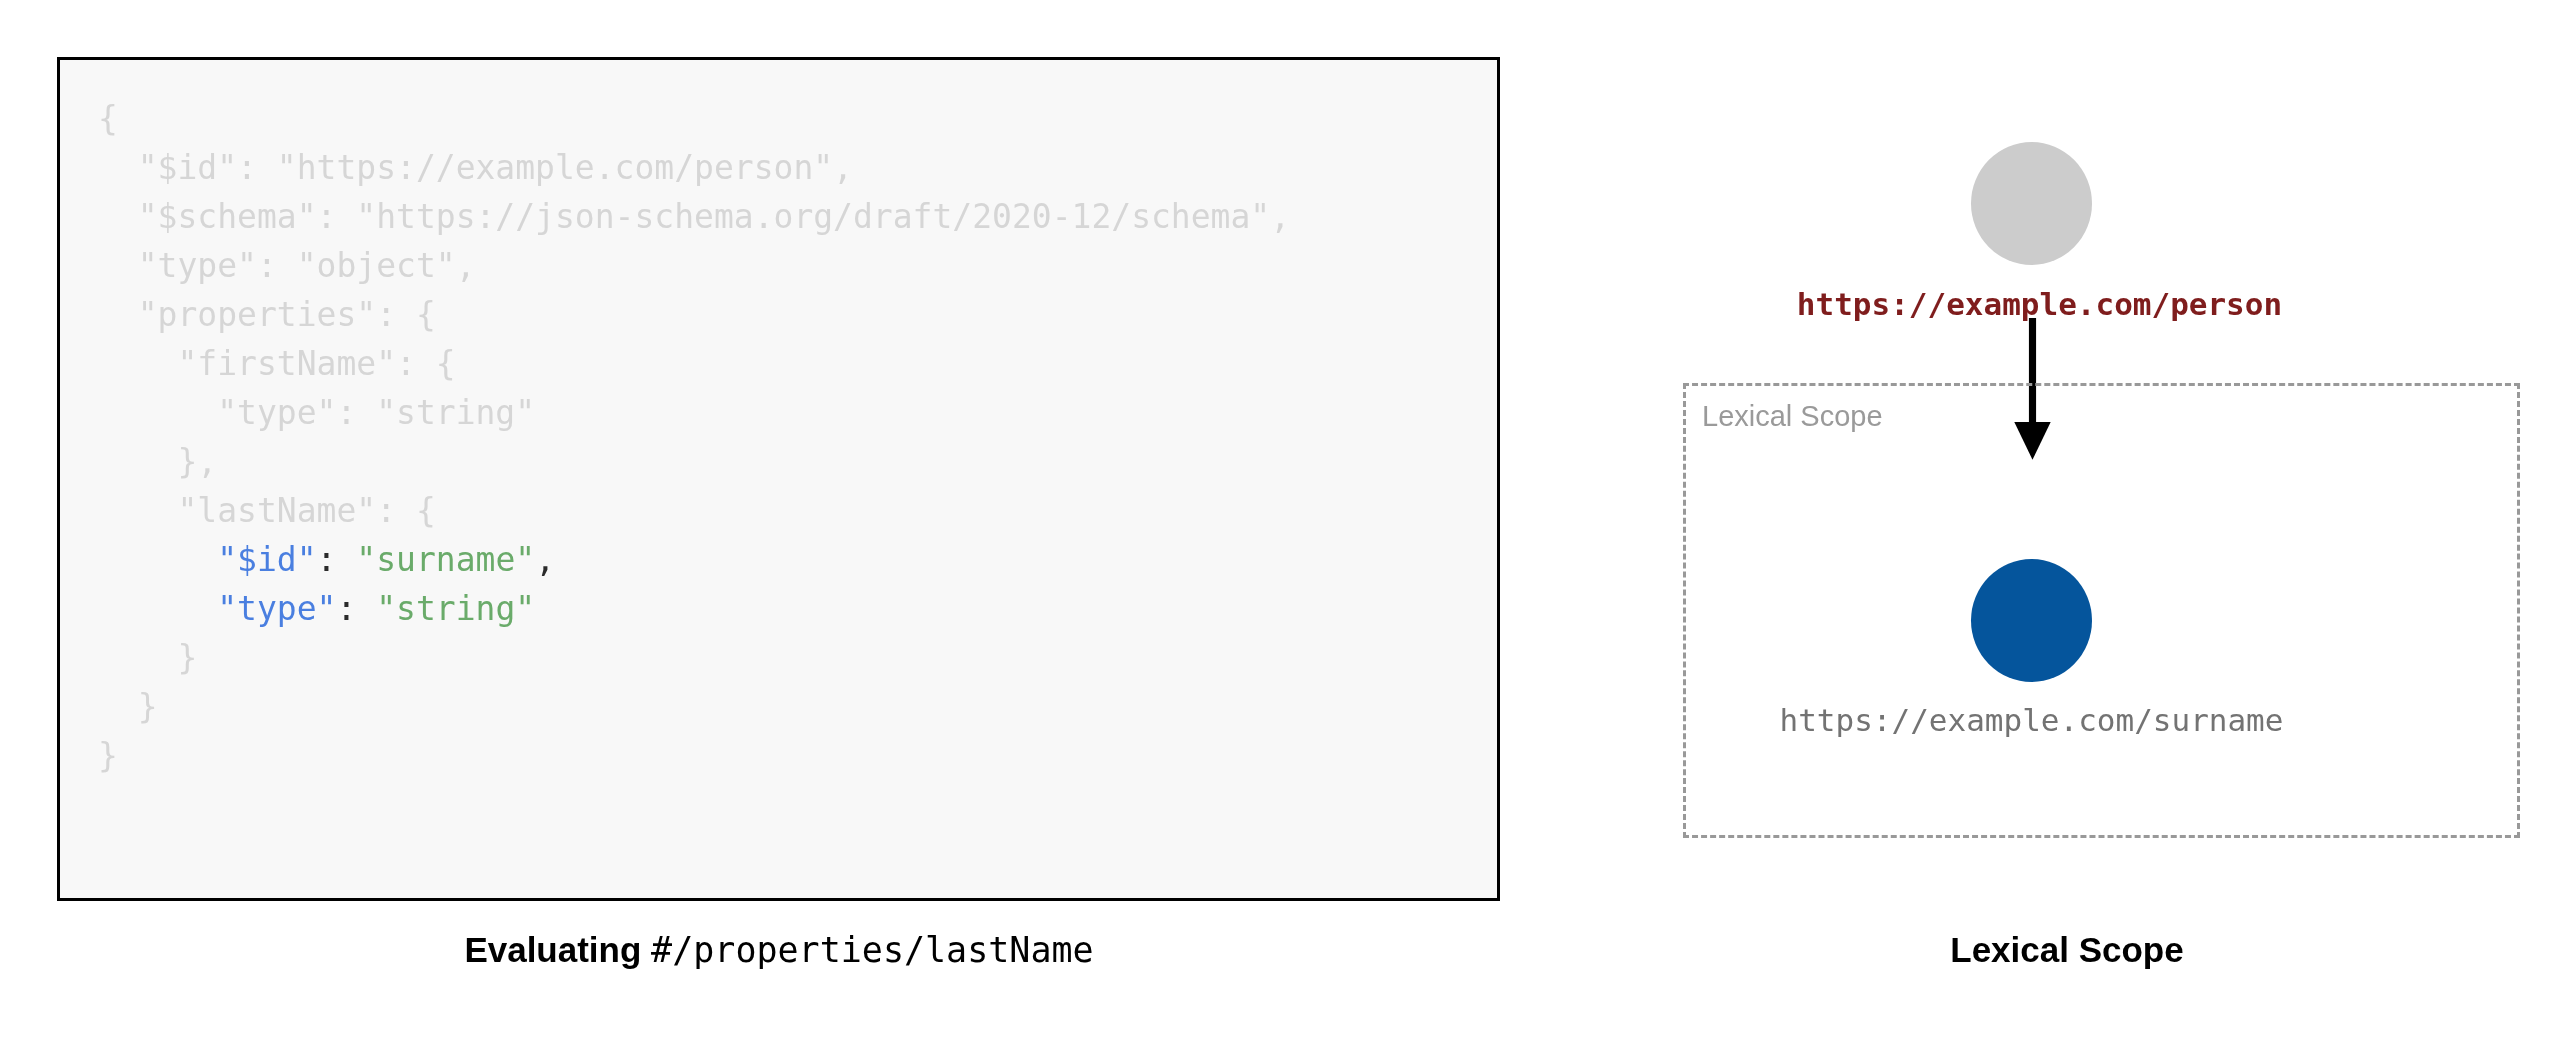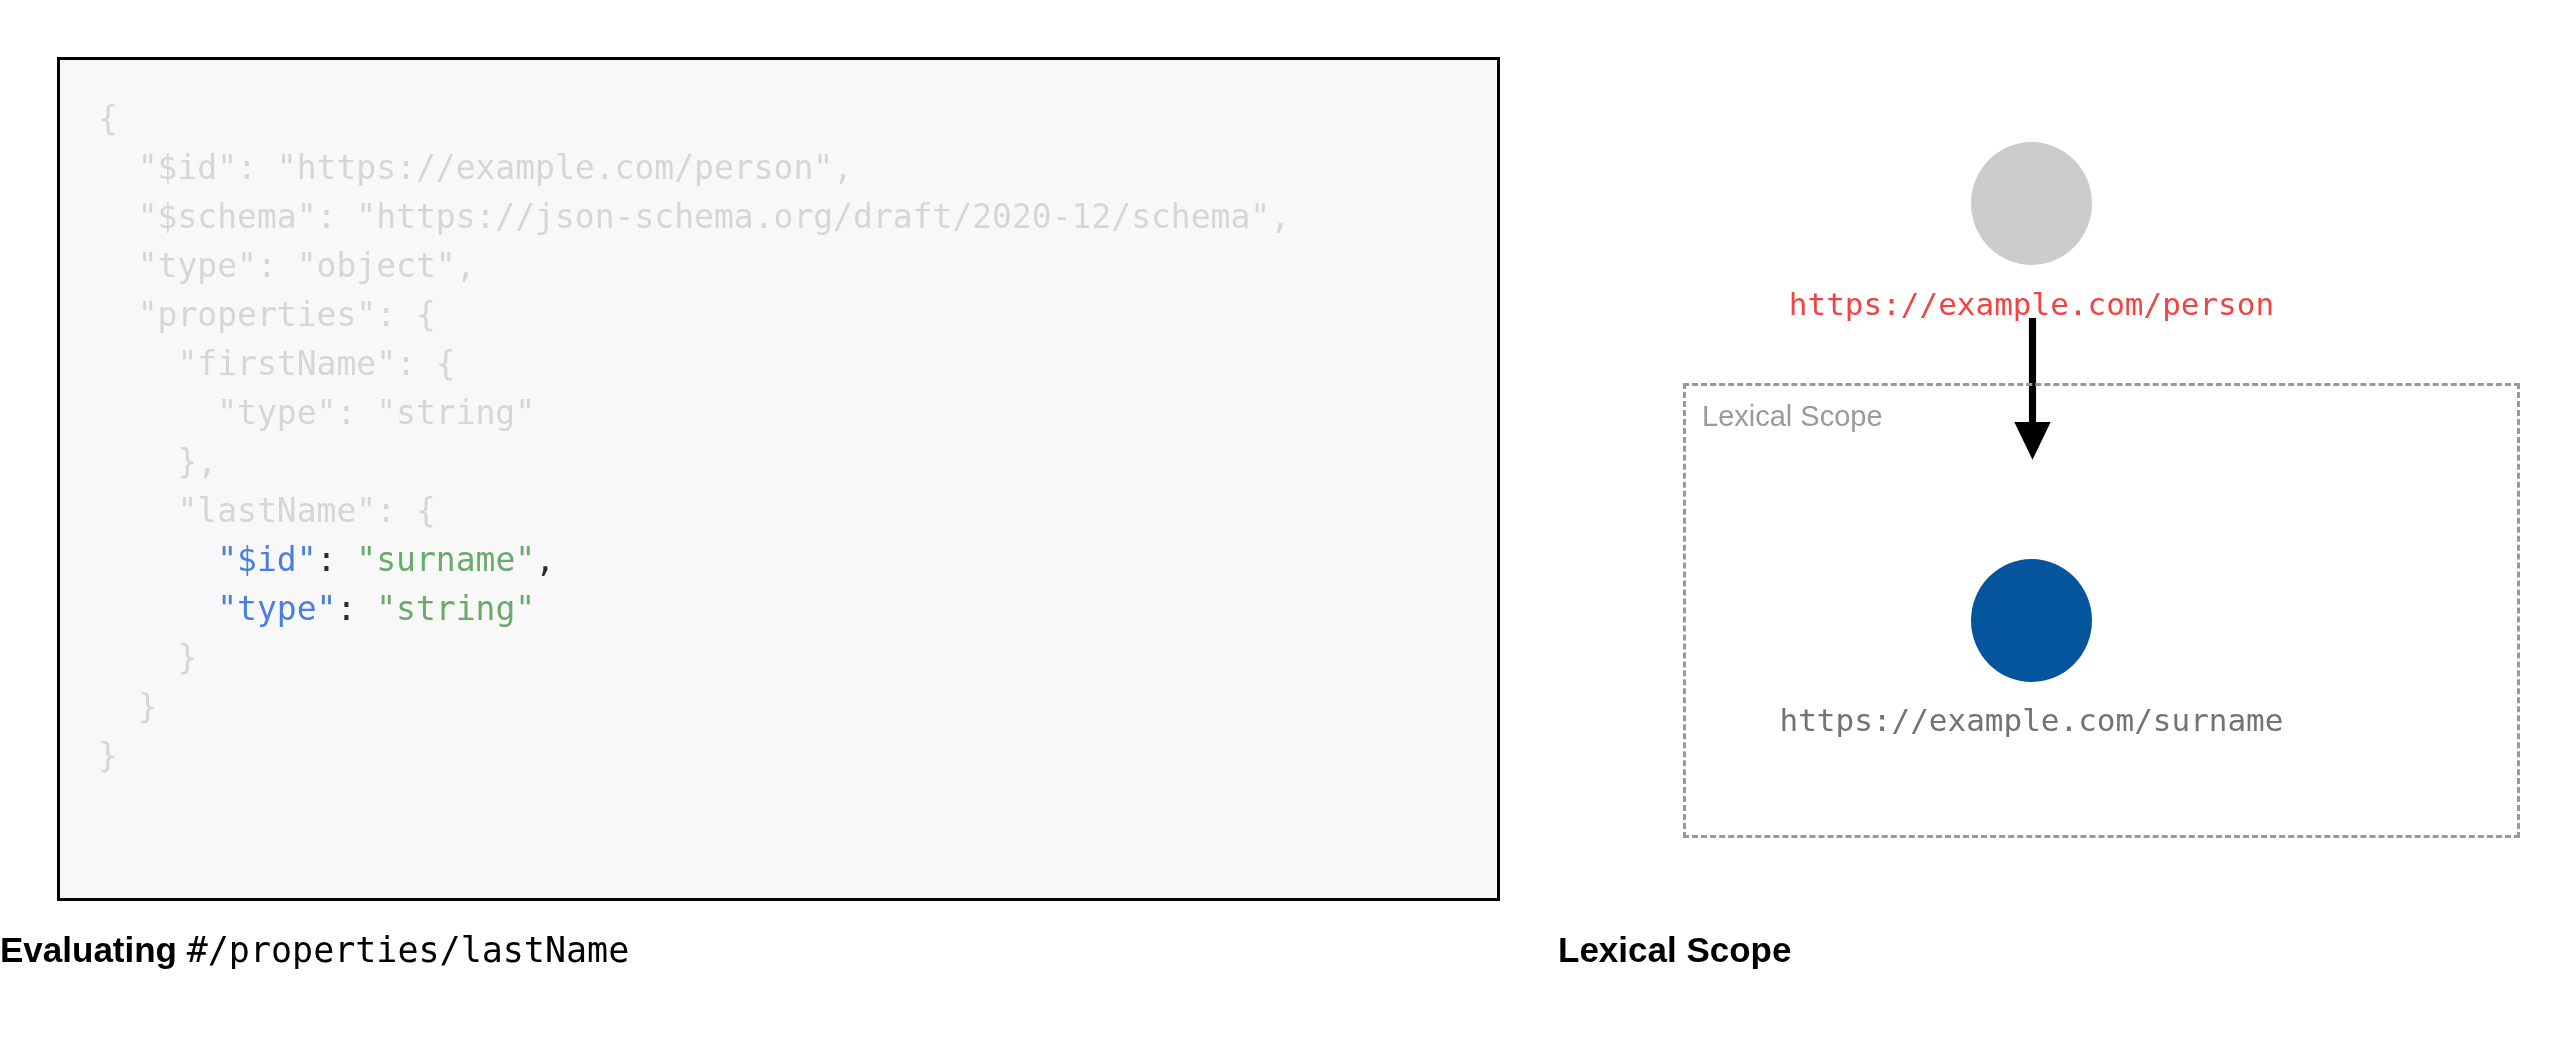--- a/index.html
+++ b/index.html
@@ -45,20 +45,21 @@
   }
   .code-line { display: block; height: 49px; }
   .tok-faded  { color: #d6d6d6; }
   .tok-key    { color: #4a7fe0; }
   .tok-string { color: #6aab6a; }
   .tok-punct  { color: #2b2b2b; }
 
   
   .caption {
     position: absolute;
+    text-align: center;
     font-size: 35px;
     color: #000000;
     white-space: nowrap;
   }
   .caption-left {
     left: 0;
     top: 930px;
     width: 1558px;
   }
   .caption-right {
@@ -104,24 +105,25 @@
   }
 
   .node-label {
     position: absolute;
     font-family: "DejaVu Sans Mono", "Liberation Mono", monospace;
     font-size: 31px;
     white-space: nowrap;
     text-align: center;
   }
   .label-outer {
-    left: 0;
+    left: 8px;
     top: 247px;
     width: 947px;
-    color: #ef4444;
+    color: #7f1d1d;
+    font-weight: bold;
   }
   .label-inner {
     left: 0;
     top: 663px;
     width: 947px;
     color: #737373;
   }
 
   
   .lexical-box {

